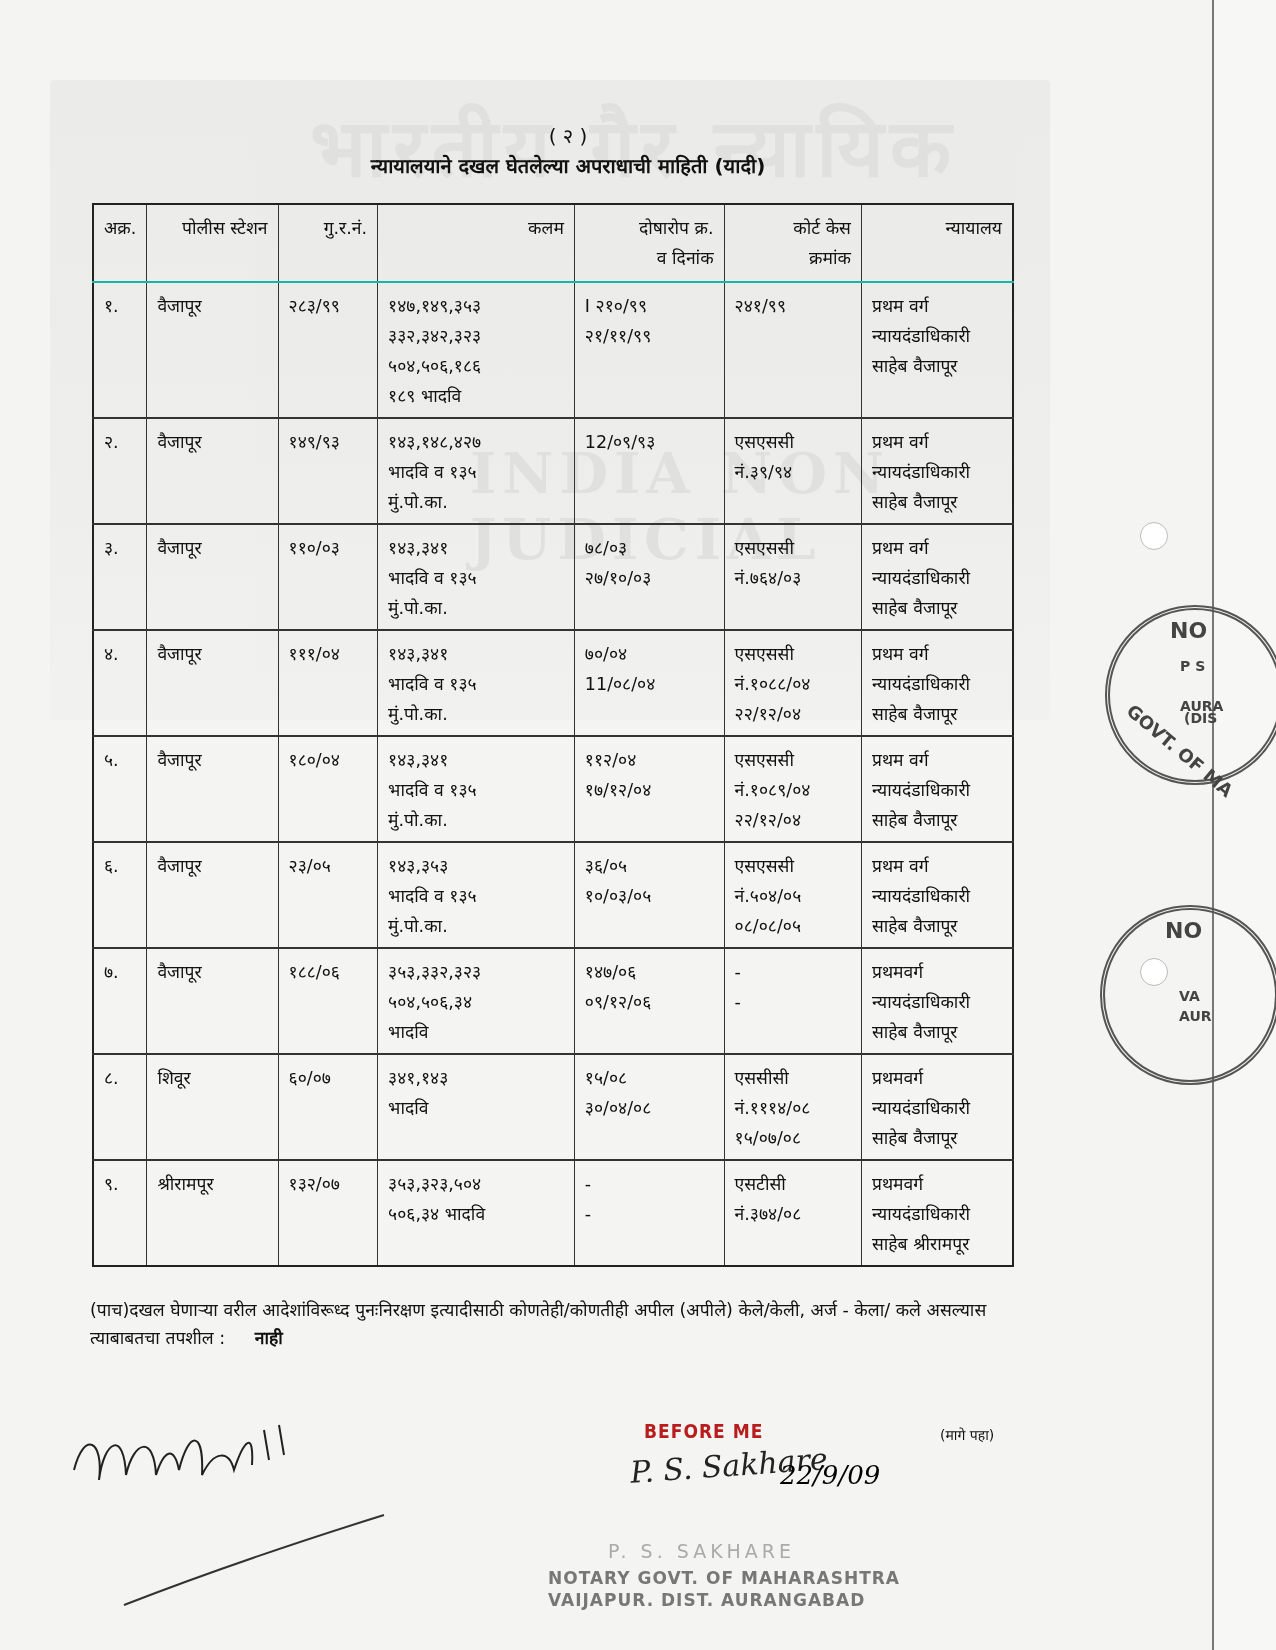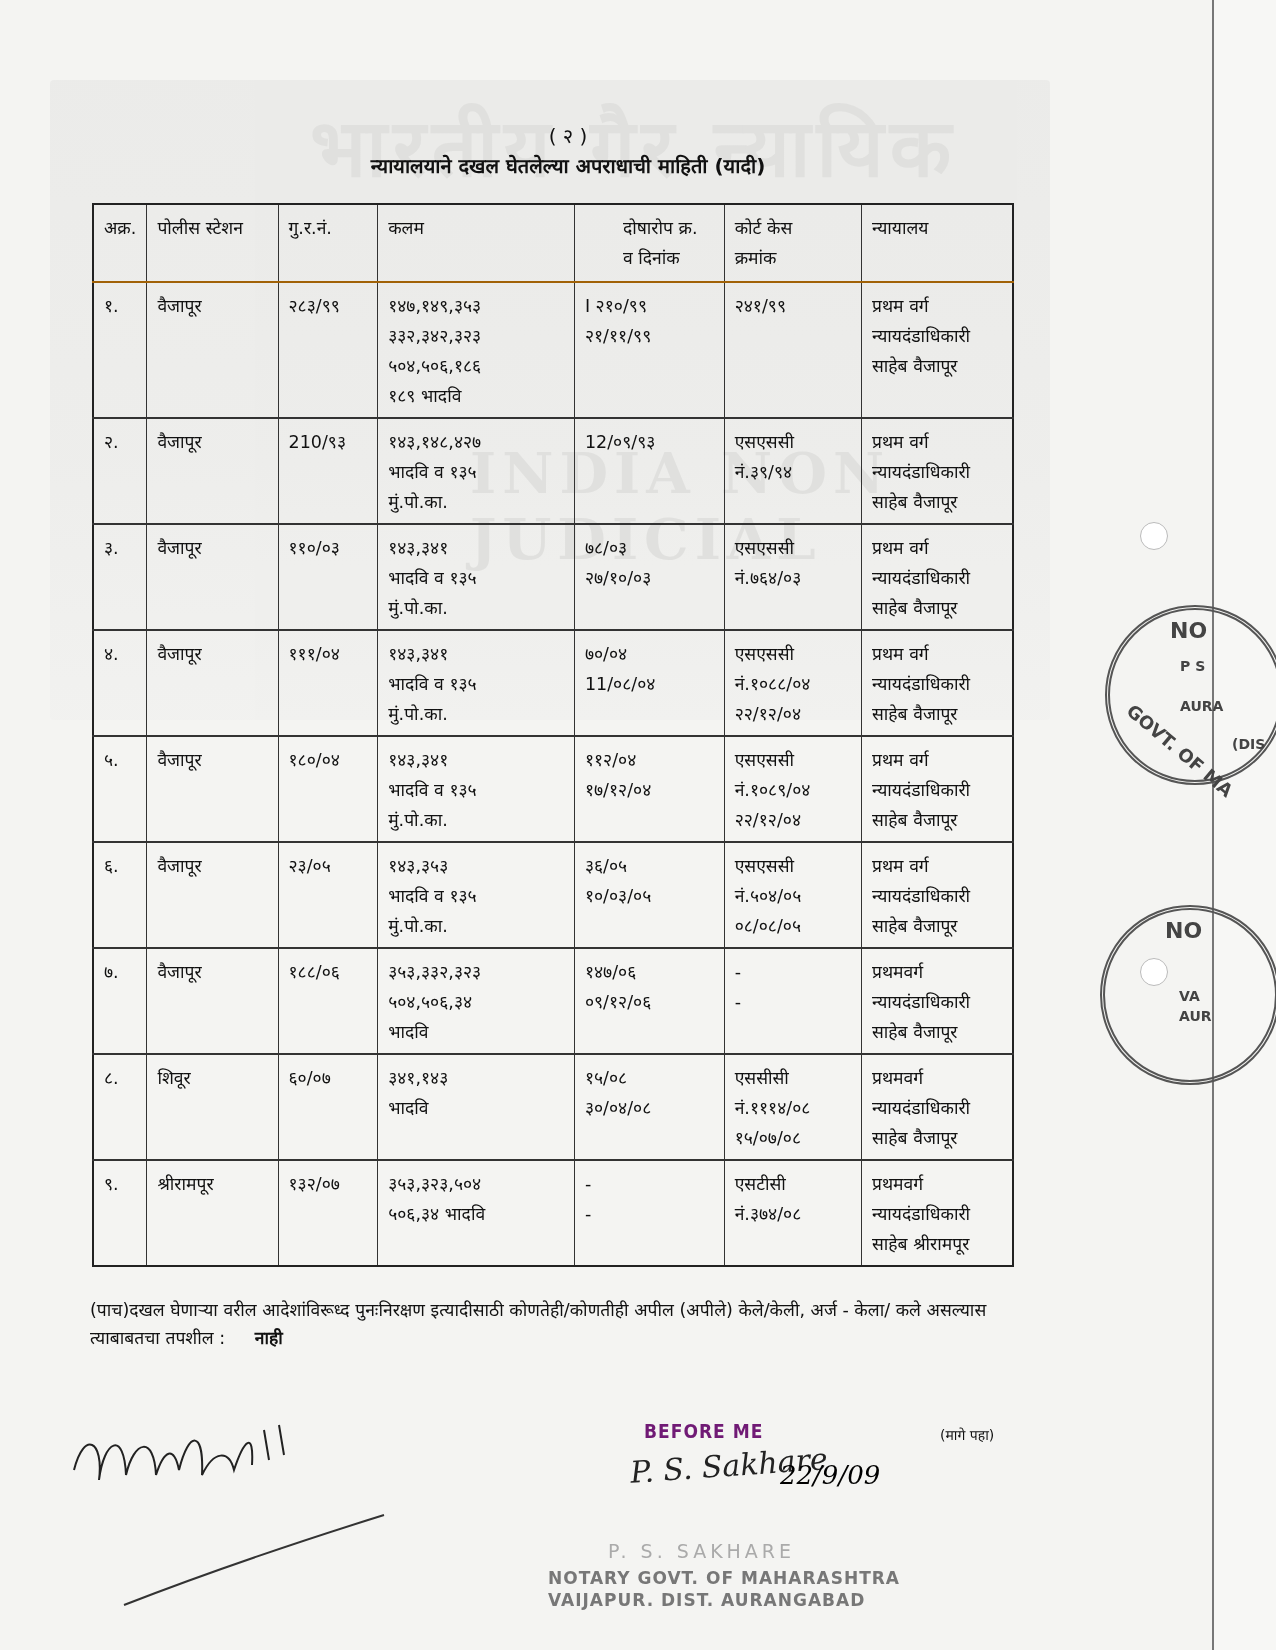--- a/index.html
+++ b/index.html
@@ -30,38 +30,38 @@
     position: absolute; left: 92px; top: 203px; width: 922px;
     border-collapse: collapse; background: transparent;
     border: 2px solid #222;
     font-size: 17.5px;
   }
   table.crimes th, table.crimes td {
     border-left: 1px solid #333; border-right: 1px solid #333;
     vertical-align: top; text-align: left; padding: 8px 10px 6px 10px;
     line-height: 30px; font-weight: normal;
   }
-  table.crimes thead th { border-bottom: 2px solid #a16207; height: 62px; }
+  table.crimes thead th { border-bottom: 2px solid #14b8a6; height: 62px; text-align: right; }
   table.crimes tbody tr { border-bottom: 2px solid #333; }
   table.crimes tbody tr:last-child { border-bottom: 2px solid #222; }
   col.c1 { width: 52px; } col.c2 { width: 132px; } col.c3 { width: 100px; }
   col.c4 { width: 198px; } col.c5 { width: 150px; } col.c6 { width: 138px; }
   col.c7 { width: 152px; }
   .line { display: block; white-space: nowrap; }
   .center { text-align: center; }
   .num-right { text-align: right; }
   .footer-note {
     position: absolute; left: 90px; top: 1296px; width: 930px;
     font-size: 17.5px; line-height: 28px;
   }
   .footer-note b { font-weight: bold; margin-left: 24px; }
   .back-note { position: absolute; left: 940px; top: 1425px; font-size: 14px; }
   .stamp-before {
     position: absolute; left: 644px; top: 1420px; font-size: 19px; font-weight: bold;
-    color: #701a75; letter-spacing: 1px; font-family: "DejaVu Sans Condensed", "DejaVu Sans", sans-serif; text-align: center;
+    color: #b91c1c; letter-spacing: 1px; font-family: "DejaVu Sans Condensed", "DejaVu Sans", sans-serif; text-align: center;
   }
   .notary-sig {
     position: absolute; left: 630px; top: 1448px; font-family: "DejaVu Serif", serif;
     font-style: italic; font-size: 30px; color: #222; transform: rotate(-4deg);
   }
   .notary-date {
     position: absolute; left: 780px; top: 1460px; font-family: "DejaVu Serif", serif;
     font-style: italic; font-size: 26px; color: #000000;
   }
   .notary-name {
@@ -100,21 +100,21 @@
 </div>
 
 <div class="right-edge"></div>
 <div class="punch-hole" style="left:1140px;top:522px;"></div>
 <div class="punch-hole" style="left:1140px;top:958px;"></div>
 
 <div class="seal" style="left:1105px;top:605px;">
   <span class="seal-text" style="left:60px;top:8px;font-size:22px;">NO</span>
   <span class="seal-text" style="left:70px;top:48px;">P S</span>
   <span class="seal-text" style="left:70px;top:88px;">AURA</span>
-  <span class="seal-text" style="left:74px;top:126px;margin-left:48px;">(DIS</span>
+  <span class="seal-text" style="left:74px;top:100px;">(DIS</span>
   <span class="seal-text" style="left:4px;top:130px;font-size:18px;transform:rotate(40deg);">GOVT. OF MA</span>
 </div>
 <div class="seal" style="left:1100px;top:905px;">
   <span class="seal-text" style="left:60px;top:8px;font-size:22px;">NO</span>
   <span class="seal-text" style="left:74px;top:78px;">VA</span>
   <span class="seal-text" style="left:74px;top:98px;">AUR</span>
 </div>
 
 <div class="page-num">( २ )</div>
 <div class="doc-title">न्यायालयाने दखल घेतलेल्या अपराधाची माहिती (यादी)</div>
@@ -166,21 +166,21 @@
         </td>
         <td>
           <span class="line">प्रथम वर्ग</span>
           <span class="line">न्यायदंडाधिकारी</span>
           <span class="line">साहेब वैजापूर</span>
         </td>
       </tr>
       <tr>
         <td>२.</td>
         <td>वैजापूर</td>
-        <td class="num-right">210/९३</td>
+        <td class="num-right">१४९/९३</td>
         <td>
           <span class="line">१४३,१४८,४२७</span>
           <span class="line">भादवि व १३५</span>
           <span class="line">मुं.पो.का.</span>
         </td>
         <td class="center">
           <span class="line">12/०९/९३</span>
         </td>
         <td>
           <span class="line">एसएससी</span>

